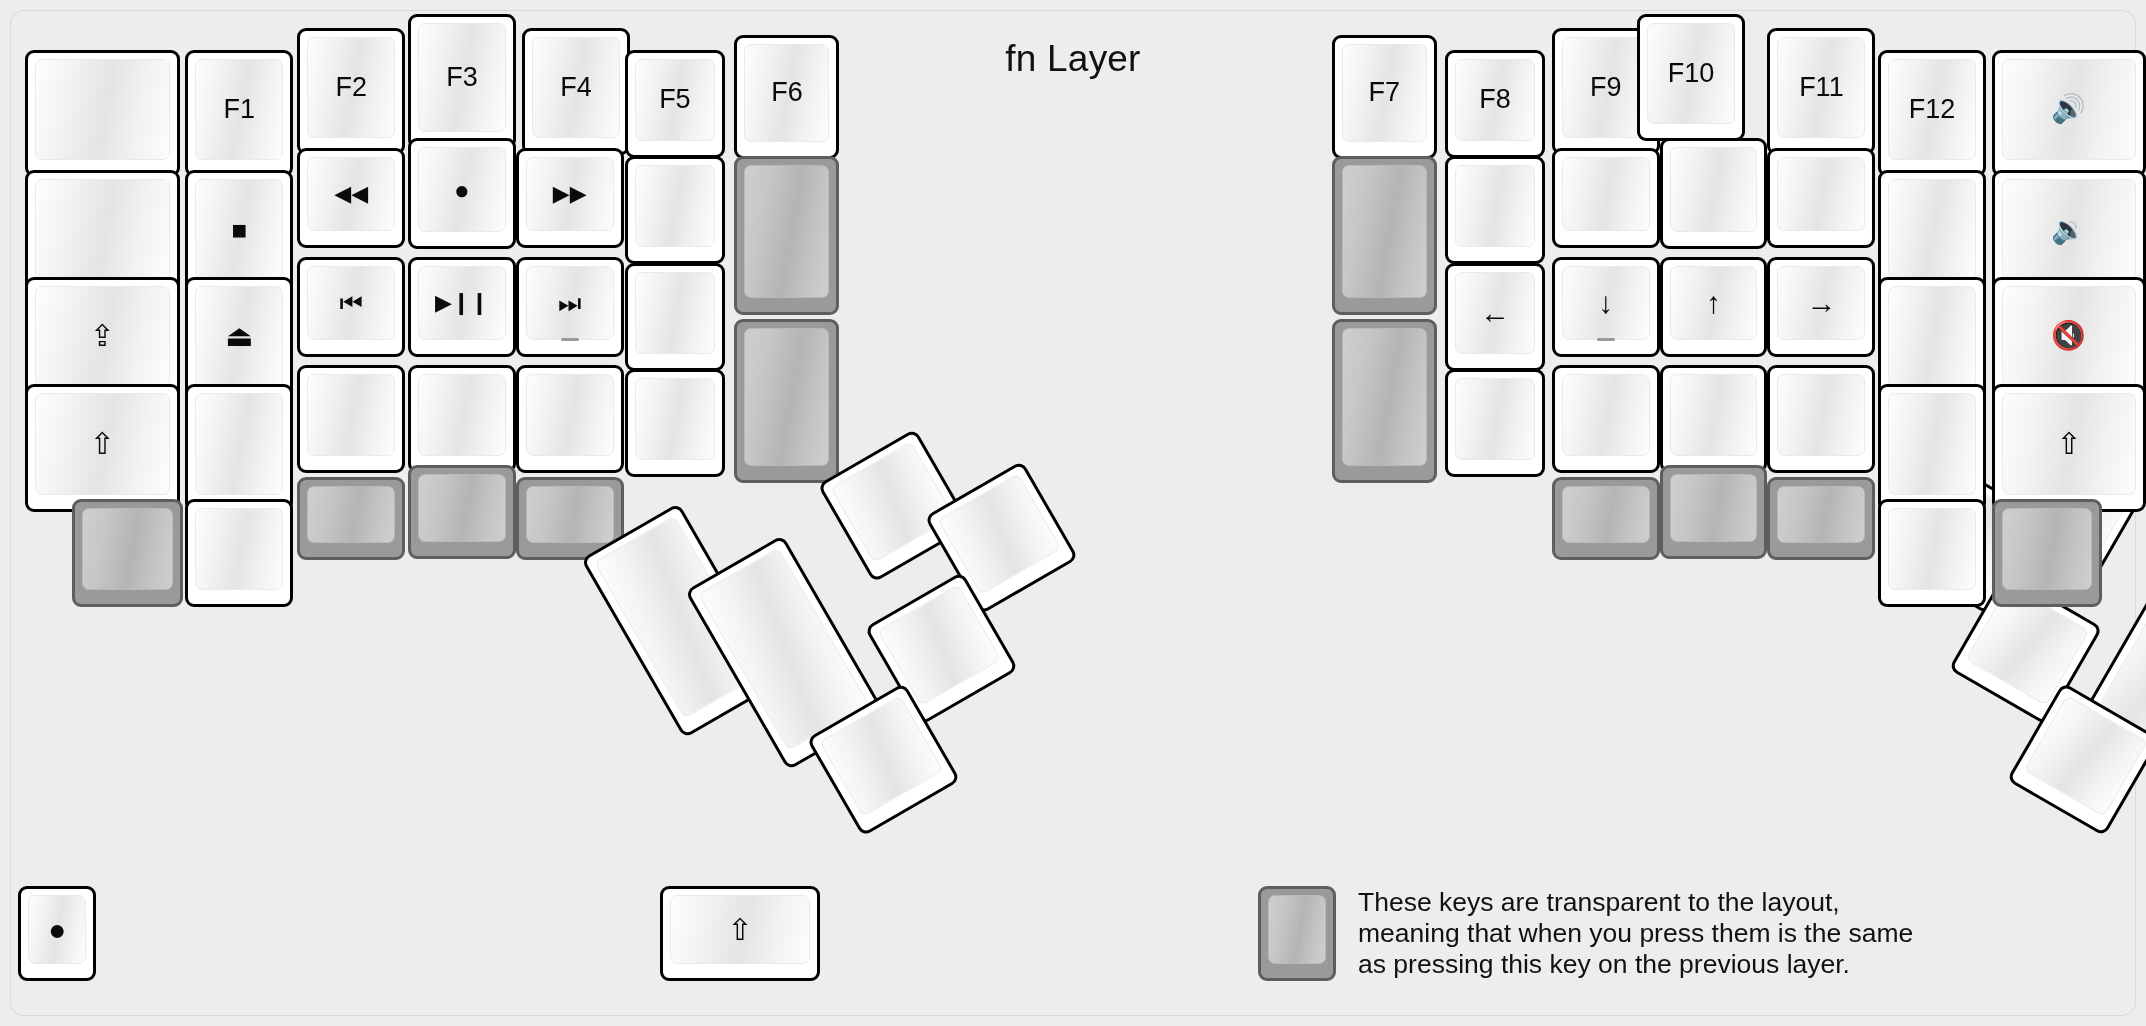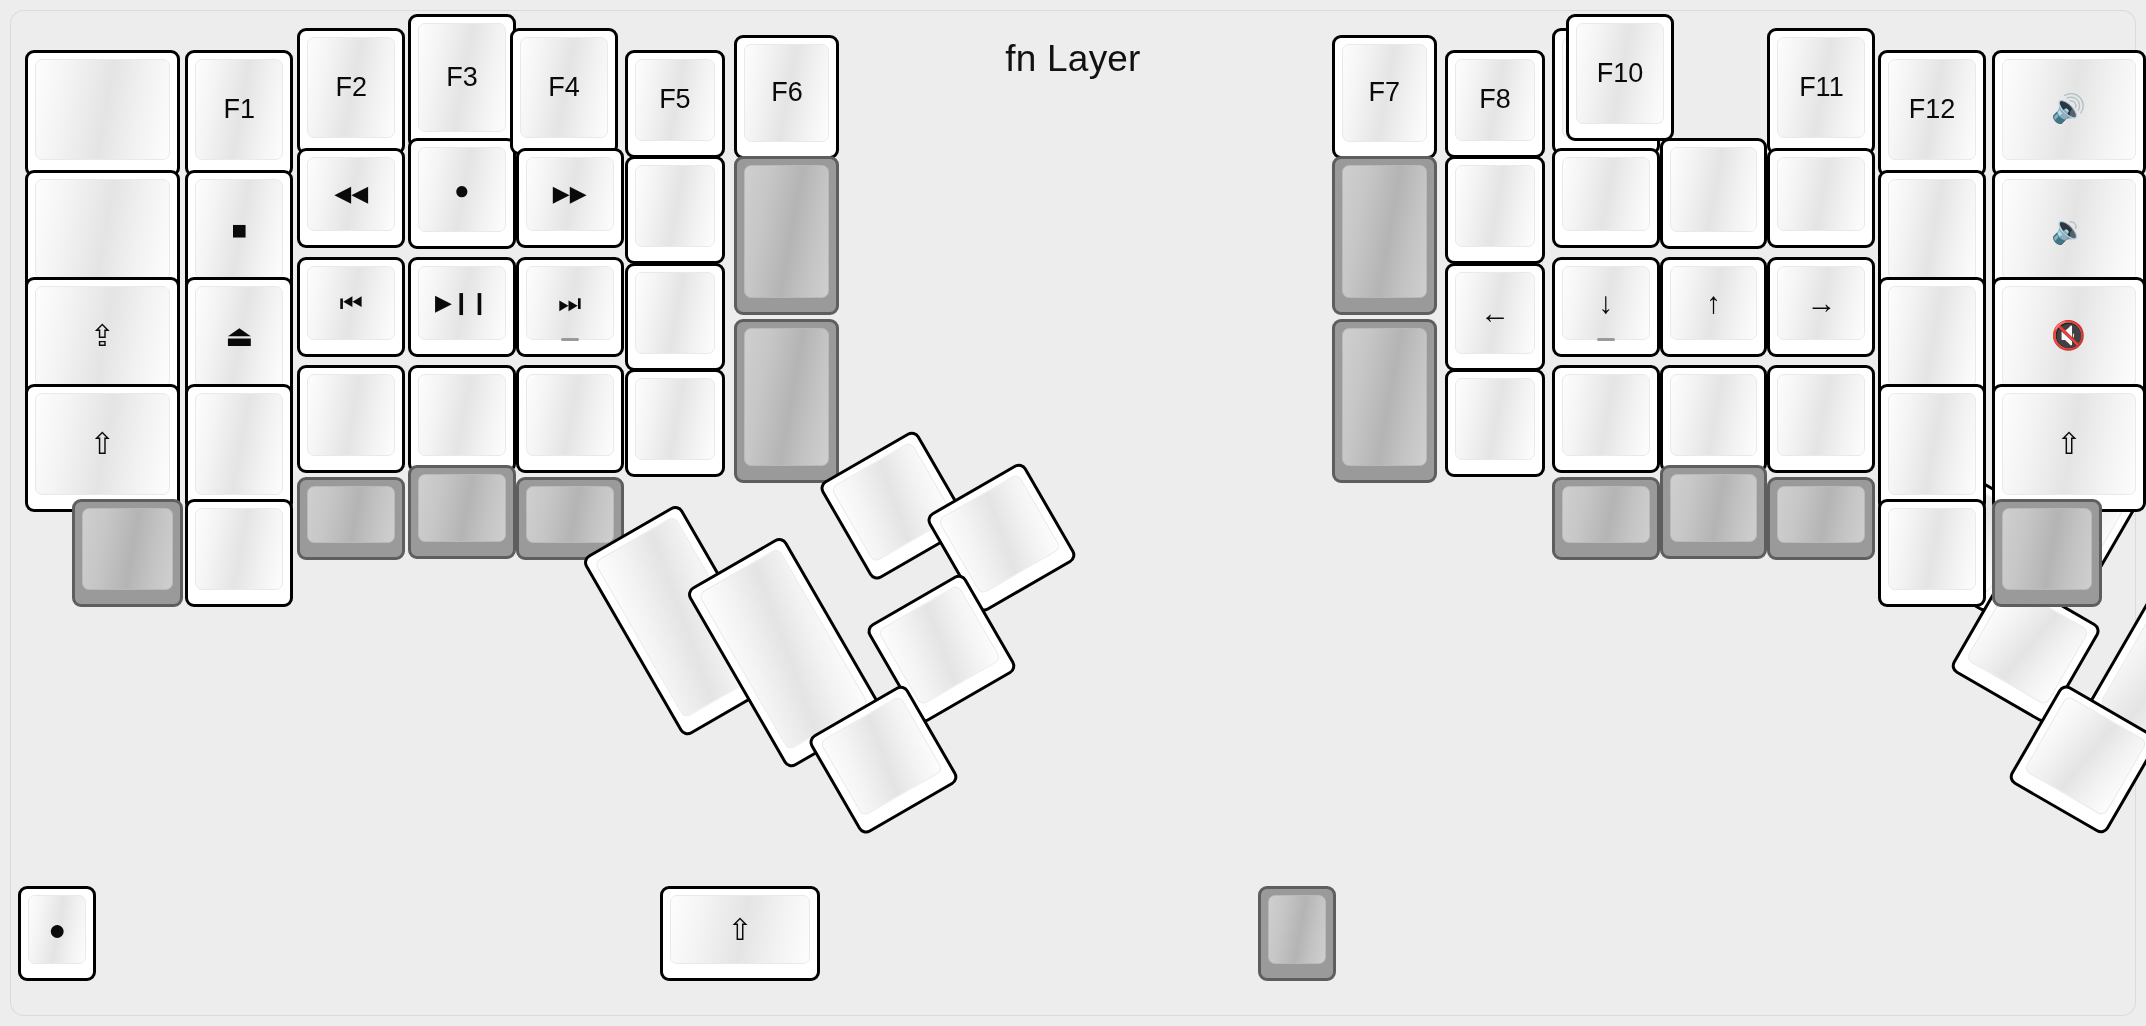--- a/index.html
+++ b/index.html
@@ -183,21 +183,21 @@
         <div class="cap">
           <span class="lbl glyph" style="font-size: 22px;">▶❙❙</span>
         </div>
       </div>
       <div class="key" style="left: 407.985px; top: 365.112px; width: 107.874px; height: 107.874px;">
         <div class="cap"></div>
       </div>
       <div class="key trans" style="left: 407.985px; top: 464.688px; width: 107.874px; height: 94.044px;">
         <div class="cap"></div>
       </div>
-      <div class="key" style="left: 510px; top: 27.66px; width: 107.874px; height: 127.236px;">
+      <div class="key" style="left: 522px; top: 27.66px; width: 107.874px; height: 127.236px;">
         <div class="cap">
           <span class="lbl glyph">F4</span>
         </div>
       </div>
       <div class="key" style="left: 515.859px; top: 147.981px; width: 107.874px; height: 99.576px;">
         <div class="cap">
           <span class="lbl glyph" style="font-size: 22px;">▶▶</span>
         </div>
       </div>
       <div class="key" style="left: 515.859px; top: 257.238px; width: 107.874px; height: 99.576px;">
@@ -310,21 +310,21 @@
           <span class="lbl glyph" style="font-size: 30px;">↓</span>
         </div>
         <div class="homing"></div>
       </div>
       <div class="key" style="left: 1551.73px; top: 365.112px; width: 107.874px; height: 107.874px;">
         <div class="cap"></div>
       </div>
       <div class="key trans" style="left: 1551.73px; top: 477.135px; width: 107.874px; height: 82.98px;">
         <div class="cap"></div>
       </div>
-      <div class="key" style="left: 1566px; top: 13.83px; width: 107.874px; height: 127.236px;">
+      <div class="key" style="left: 1637px; top: 13.83px; width: 107.874px; height: 127.236px;">
         <div class="cap">
           <span class="lbl glyph">F10</span>
         </div>
       </div>
       <div class="key" style="left: 1659.6px; top: 138.3px; width: 107.874px; height: 110.64px;">
         <div class="cap"></div>
       </div>
       <div class="key" style="left: 1659.6px; top: 257.238px; width: 107.874px; height: 99.576px;">
         <div class="cap">
           <span class="lbl glyph" style="font-size: 30px;">↑</span>
@@ -408,15 +408,18 @@
         <div class="key swatch" style="position: relative; width: 160px; height: 95px;">
           <div class="cap">
             <span class="lbl glyph" style="font-size: 30px;">⇧</span>
           </div>
         </div>
       </div>
       <div class="legend" style="left: 1258px; top: 886px;">
         <div class="key swatch trans" style="position: relative; width: 78px; height: 95px;">
           <div class="cap"></div>
         </div>
+        <div class="txt">These keys are transparent to the layout,
+meaning that when you press them is the same
+as pressing this key on the previous layer.</div>
       </div>
     </div>
 </div>
 
 </body></html>

